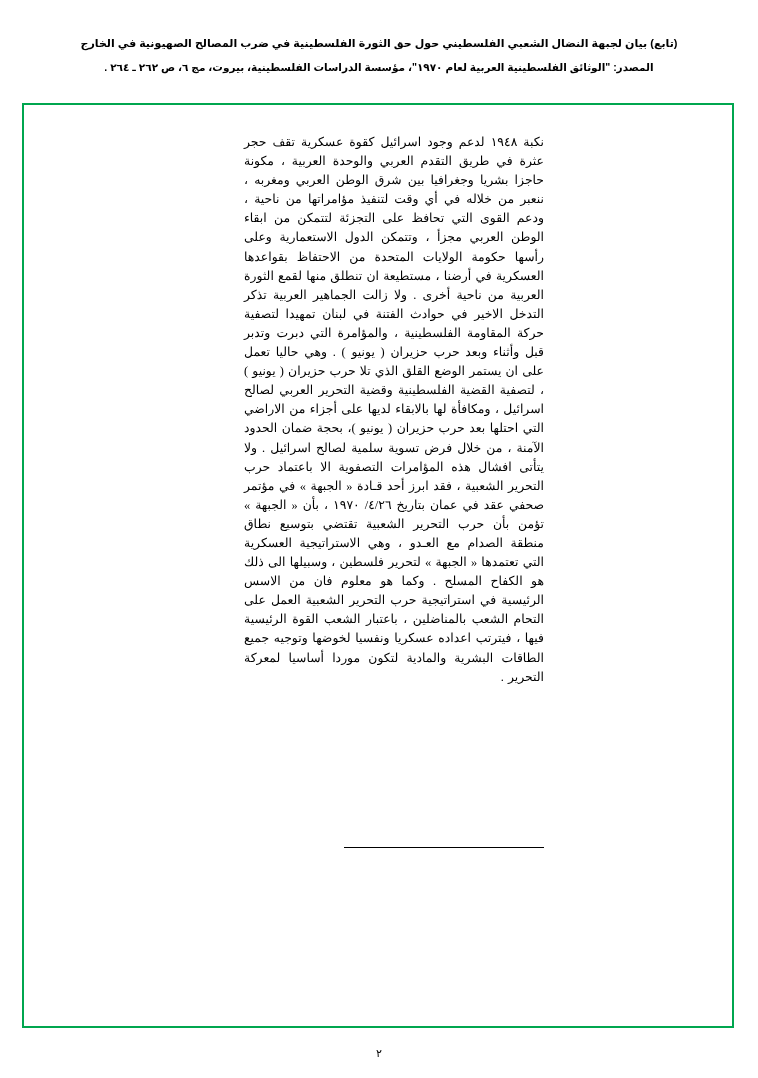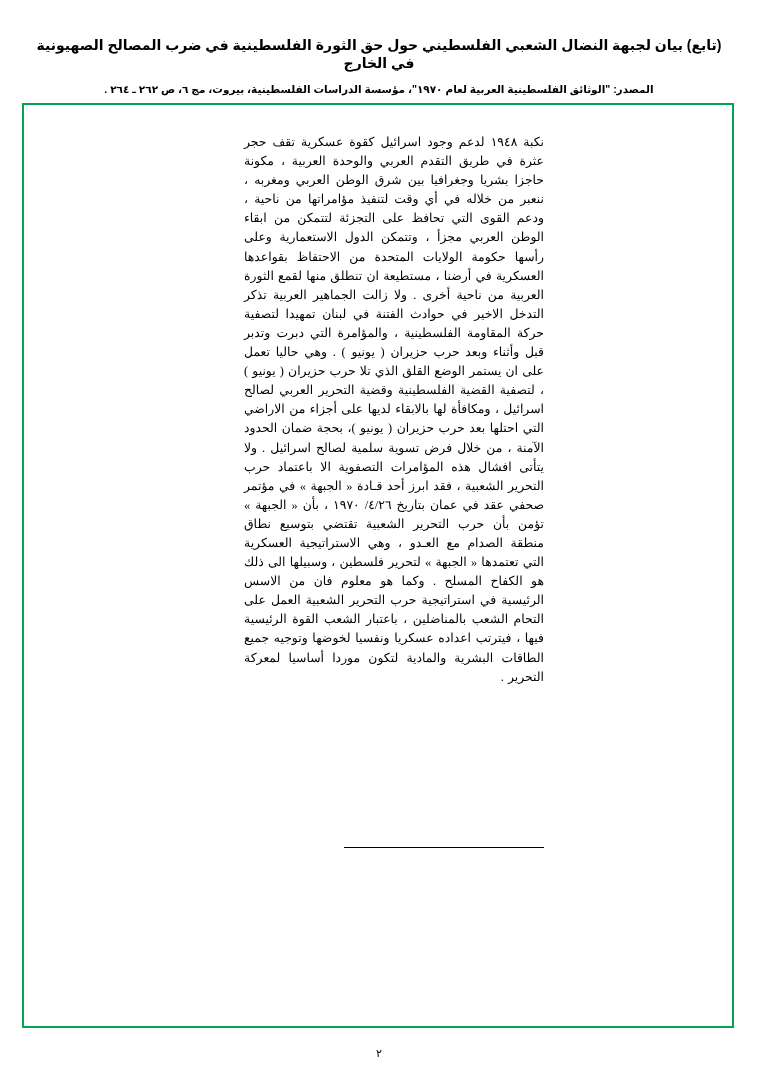--- a/index.html
+++ b/index.html
@@ -21,21 +21,21 @@
     display: flex;
     flex-direction: column;
   }
   .header {
     padding: 36px 26px 0 26px;
     text-align: center;
   }
   .doc-title {
     font-family: "Liberation Sans", "DejaVu Sans", sans-serif;
     font-weight: bold;
-    font-size: 14px;
+    font-size: 11px;
     letter-spacing: 0;
     color: #000;
     line-height: 1.3;
     direction: rtl;
   }
   .doc-source {
     margin-top: 11px;
     font-family: "Liberation Sans", "DejaVu Sans", sans-serif;
     font-weight: bold;
     font-size: 10.5px;

